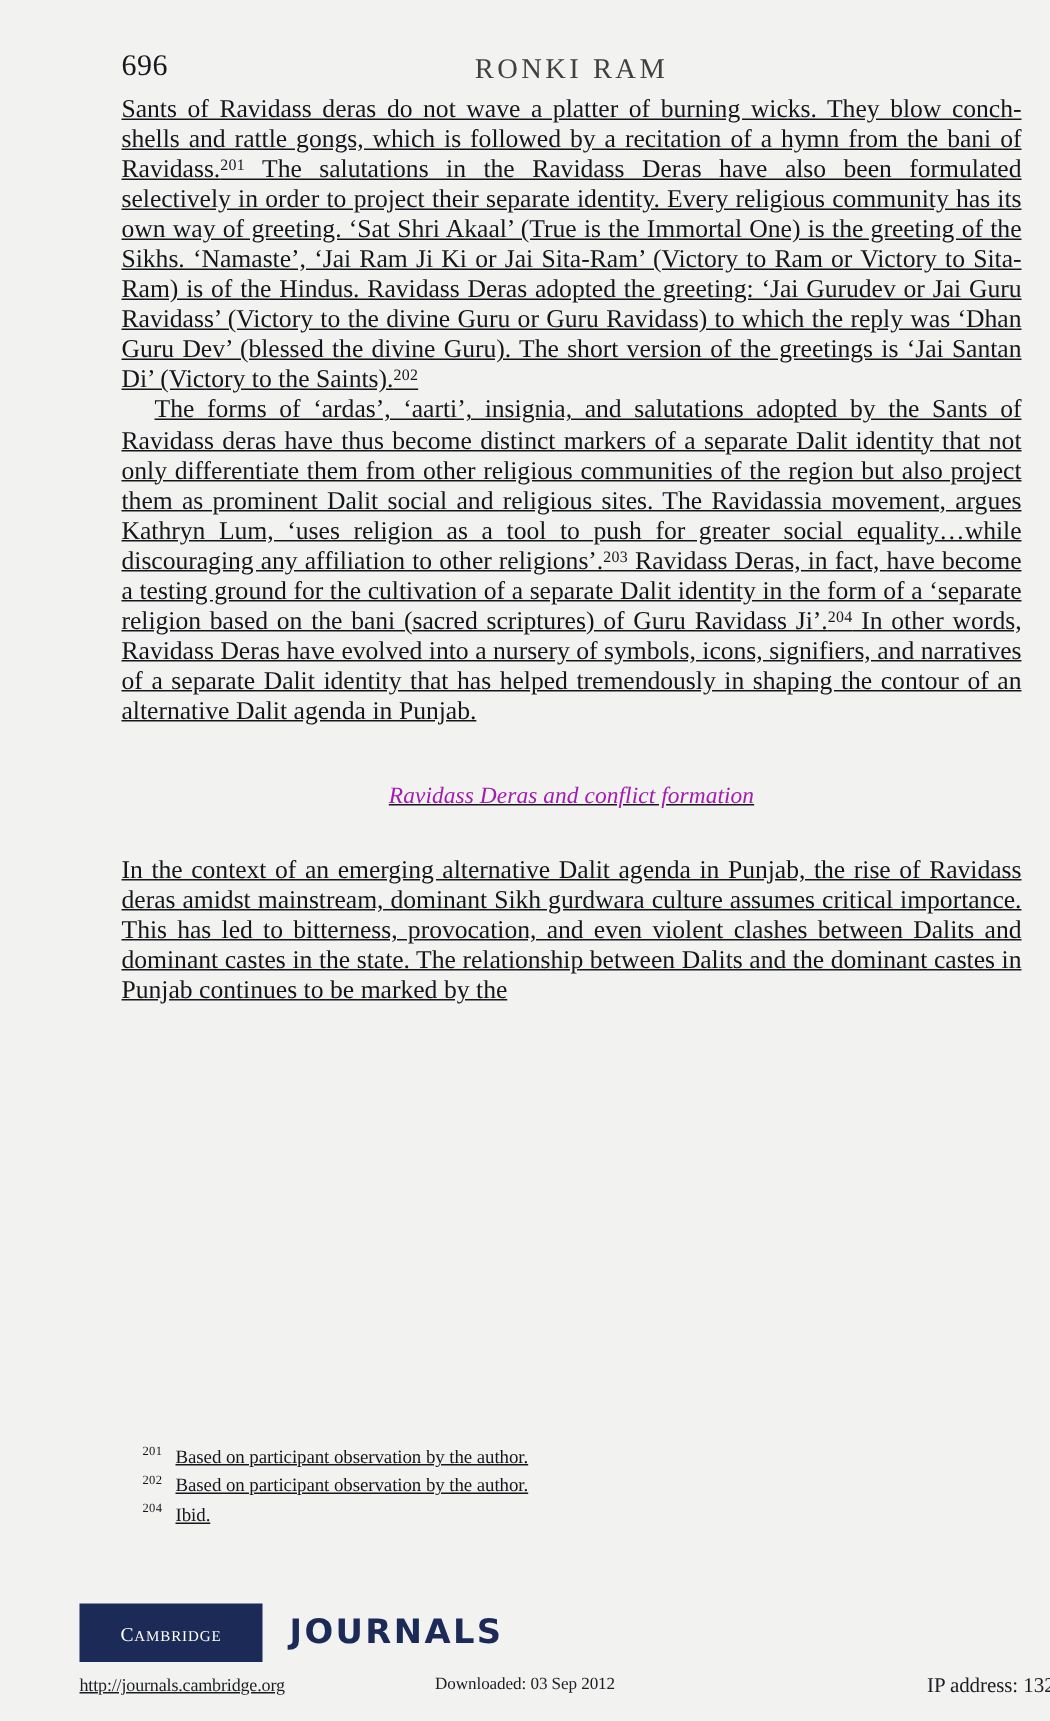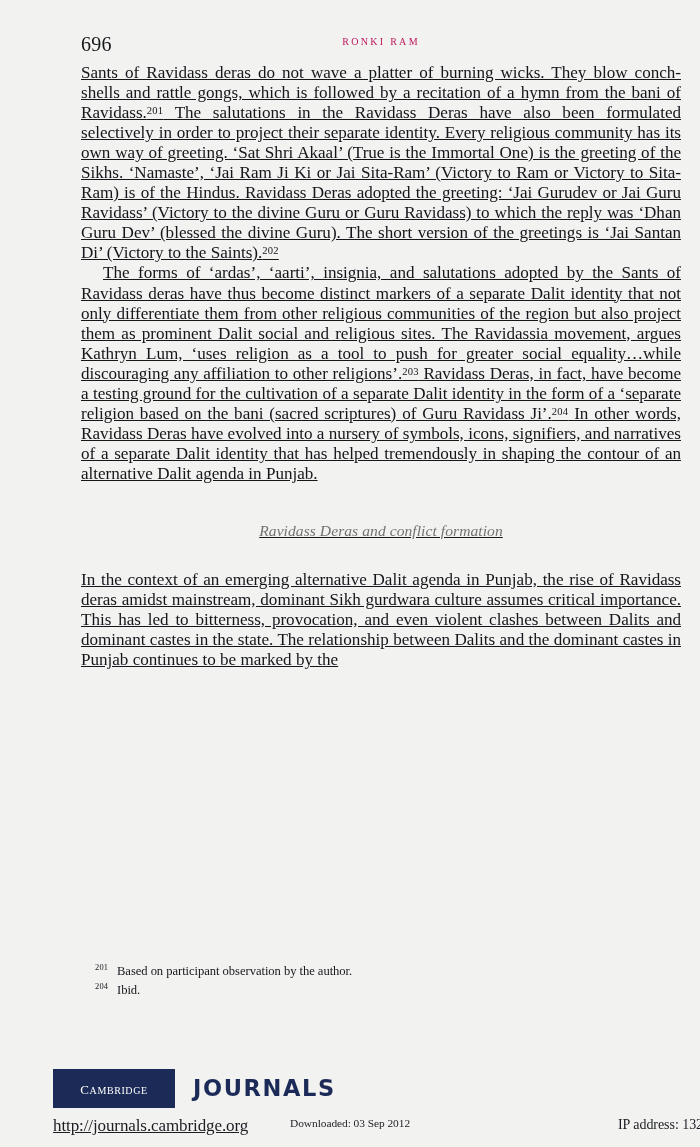--- a/index.html
+++ b/index.html
@@ -38,23 +38,23 @@
     font-size: 20px;
     letter-spacing: 0.3px;
     color: #16181c;
   }
   .runhead-title {
     position: absolute;
     left: 0;
     right: 0;
     top: 3px;
     text-align: center;
-    font-size: 10px;
+    font-size: 19px;
     letter-spacing: 2.3px;
-    color: #be185d;
+    color: #404040;
     font-variant: small-caps;
     text-transform: uppercase;
   }
 
   
   .body-col {
     position: absolute;
     left: 81px;
     top: 63px;
     width: 600px;
@@ -83,39 +83,40 @@
     letter-spacing: 0.2px;
   }
 
   
   .section-head {
     margin: 0;
     font-size: 15.6px;
     font-style: italic;
     font-weight: normal;
     text-align: center;
-    color: #737373;
+    color: #a21caf;
     letter-spacing: 0.05px;
   }
   .gap-before-head { height: 38px; }
   .gap-after-head  { height: 30px; }
 
   
   .footnotes {
     position: absolute;
     left: 95px;
     top: 962px;
     width: 580px;
   }
   .fn {
     display: block;
     font-size: 12.6px;
     line-height: 19.3px;
     color: #15171b;
     white-space: nowrap;
+    text-decoration: underline;
   }
   .fn-num {
     display: inline-block;
     width: 22px;
     font-size: 8.4px;
     vertical-align: 0.62em;
     line-height: 0;
     letter-spacing: 0.2px;
   }
   .fn-text { letter-spacing: -0.05px; }
@@ -164,21 +165,21 @@
     position: absolute;
     left: 0;
     top: 1116px;
     width: 700px;
     height: 20px;
   }
   .footer-url {
     position: absolute;
     left: 53px;
     top: 0;
-    font-size: 17px;
+    font-size: 12px;
     color: #1b1d22;
     text-decoration: underline;
     letter-spacing: -0.1px;
   }
   .footer-downloaded {
     position: absolute;
     left: 290px;
     top: 1px;
     font-size: 11.4px;
     color: #1b1d22;
@@ -212,20 +213,21 @@
     <div class="gap-before-head"></div>
     <h2 class="section-head">Ravidass Deras and conflict formation</h2>
     <div class="gap-after-head"></div>
     <div>
         <p class="para">In the context of an emerging alternative Dalit agenda in Punjab, the rise of Ravidass deras amidst mainstream, dominant Sikh gurdwara culture assumes critical importance. This has led to bitterness, provocation, and even violent clashes between Dalits and dominant castes in the state. The relationship between Dalits and the dominant castes in Punjab continues to be marked by the</p>
       </div>
   </div>
 
   <div class="footnotes">
       <span class="fn"><span class="fn-num">201</span><span class="fn-text">Based on participant observation by the author.</span></span>
+      <span class="fn"><span class="fn-num">202</span><span class="fn-text">Based on participant observation by the author.</span></span>
       <span class="fn"><span class="fn-num">204</span><span class="fn-text">Ibid.</span></span>
     </div>
 
   <div class="logo-wrap">
     <div class="logo-box">
       <span class="logo-box-text">Cambridge</span>
     </div>
     <span class="logo-journals">JOURNALS</span>
   </div>
 

